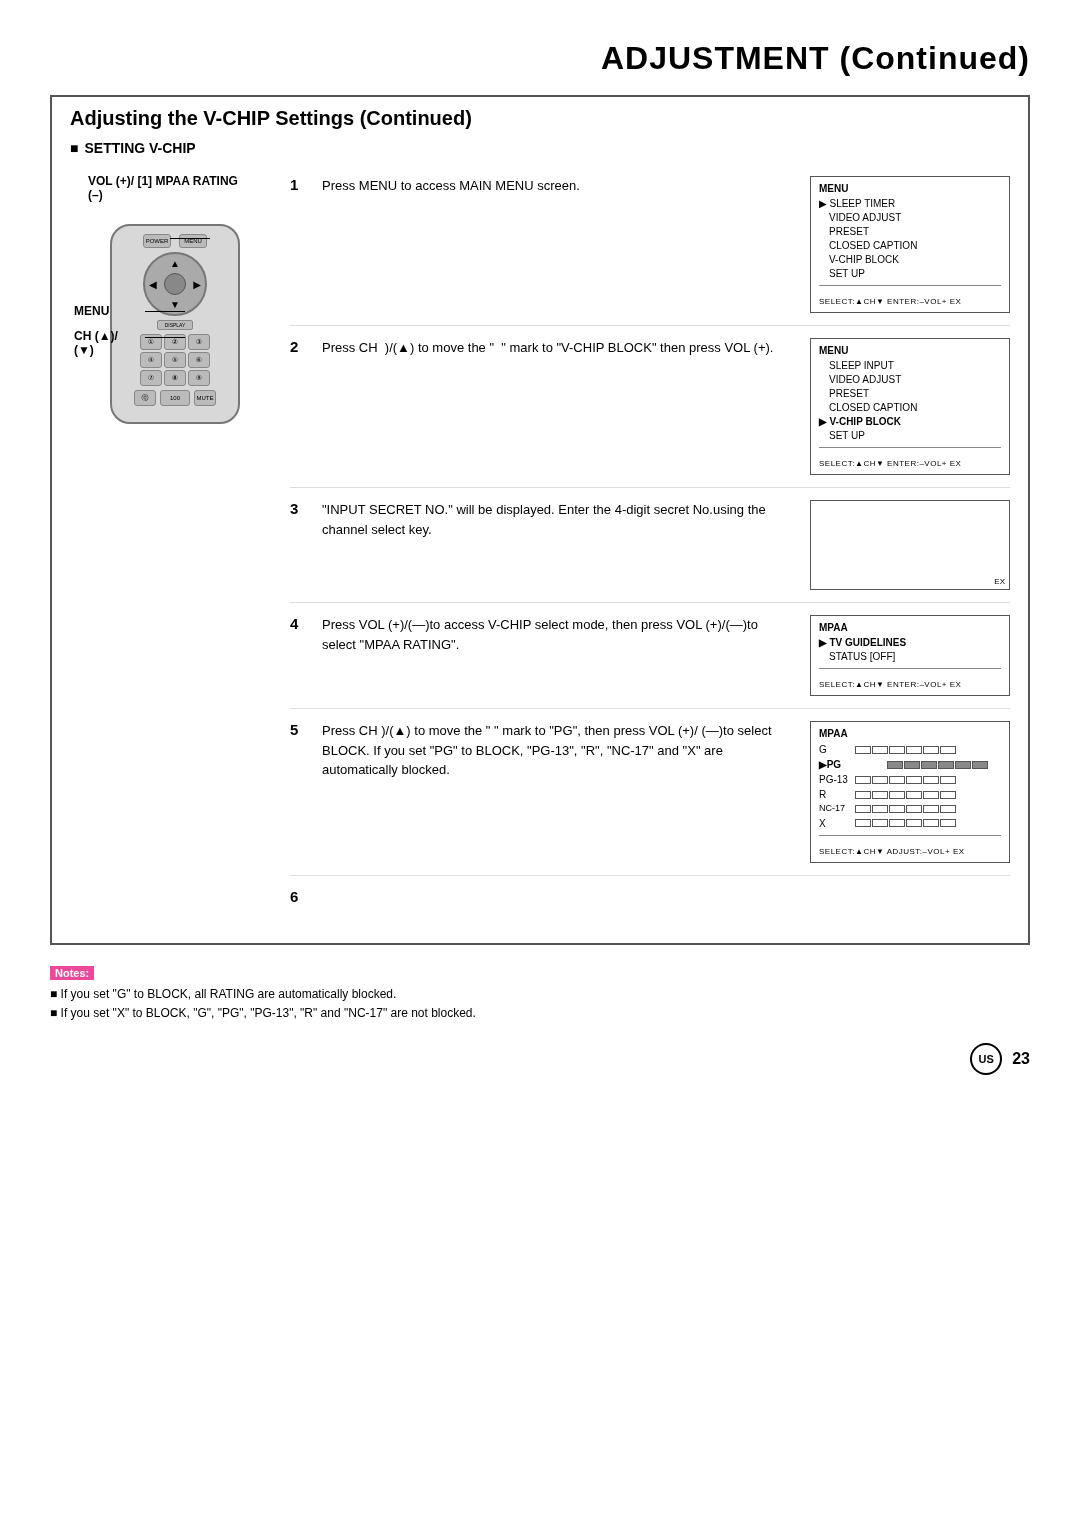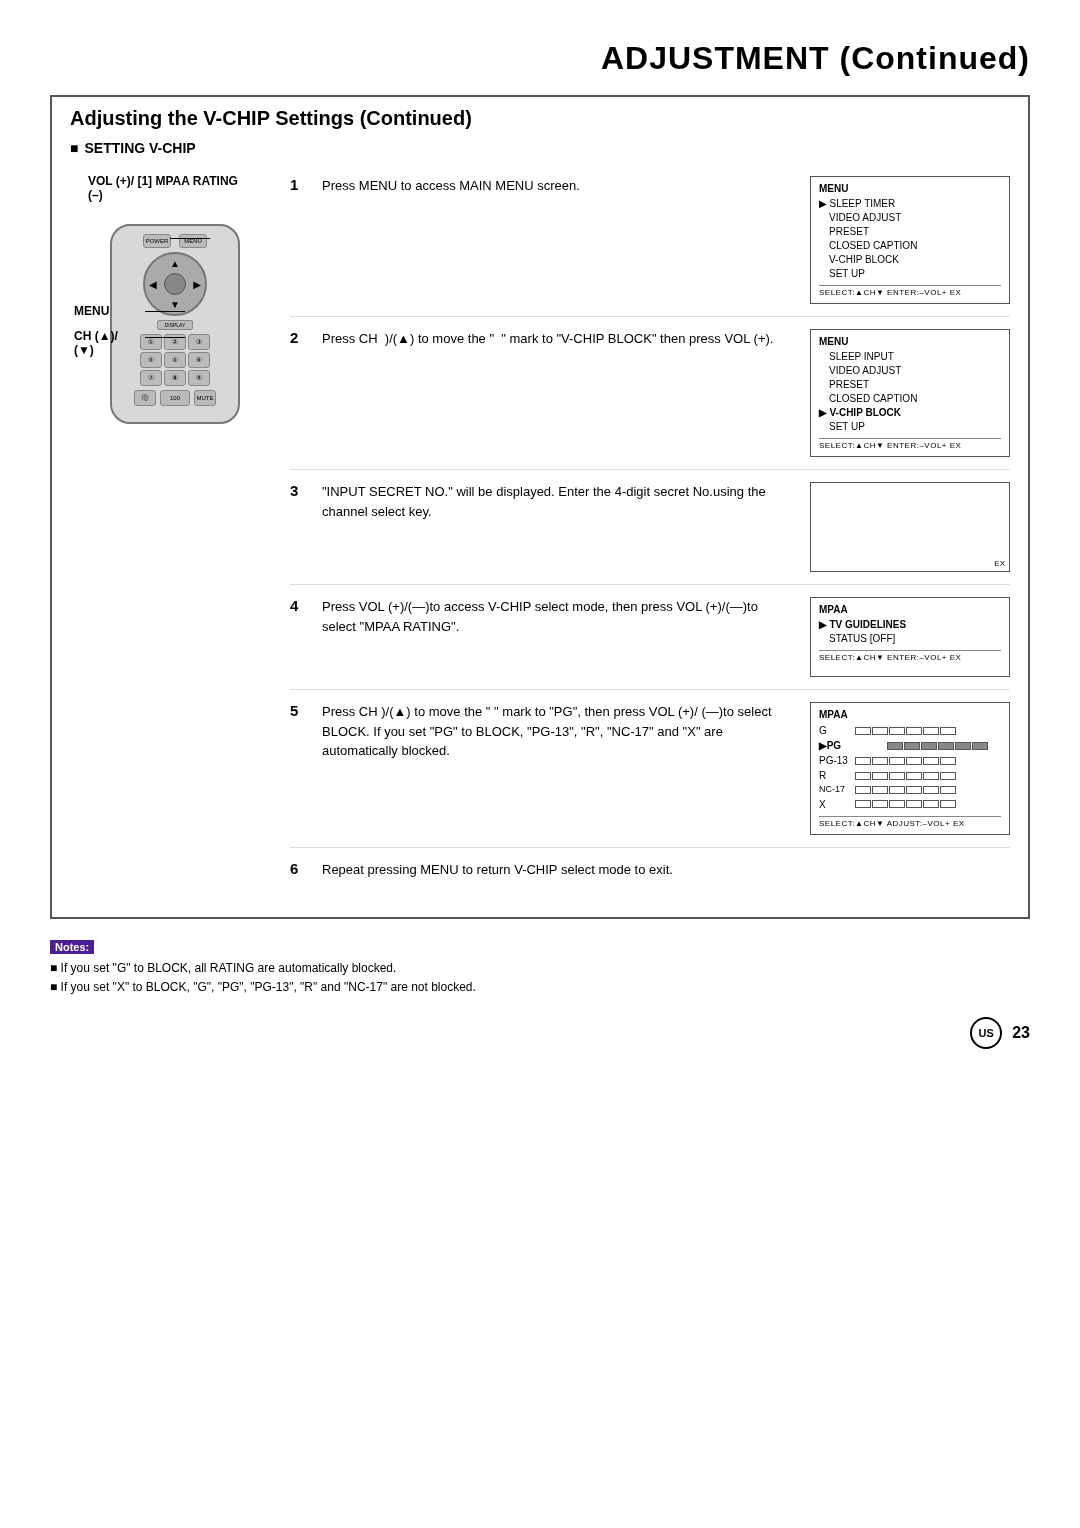--- a/index.html
+++ b/index.html
@@ -91,30 +91,30 @@
 
     .tv-menu-item {
       font-size: 10px;
       padding: 0;
       line-height: 1.4;
     }
 
     .tv-bottom-bar {
       border-top: 1px solid #888;
       margin-top: 4px;
-      padding-top: 2px;
+      padding-top: 11px;
       font-size: 8px;
       letter-spacing: 0.5px;
     }
 
     .notes-title {
       font-size: 11px;
       font-weight: bold;
       margin-bottom: 4px;
-      background: #4c1d95;
+      background: #ec4899;
       color: #fff;
       padding: 1px 5px;
       display: inline-block;
       margin-bottom: 5px;
     }
 
     .notes-text {
       font-size: 12px;
       line-height: 1.6;
     }
@@ -371,21 +371,20 @@
                   <div class="mpaa-bar-item"></div>
               </div>
             </div>
             <div class="tv-bottom-bar">SELECT:▲CH▼ ADJUST:–VOL+ EX</div>
           </div>
         </div>
       </div>
 
       <div class="step-row" style="border-bottom:none;">
         <div class="step-number">6</div>
-        <div class="step-text">Repeat pressing MENU to return V-CHIP select mode to exit.</div>
       </div>
 
     </div>
   </div>
 </div>
 
 <div style="margin-top:16px;">
   <span class="notes-title">Notes:</span>
   <div class="notes-text">
     <div>■ <span>If you set "G" to BLOCK, all RATING are automatically blocked.</span></div>

